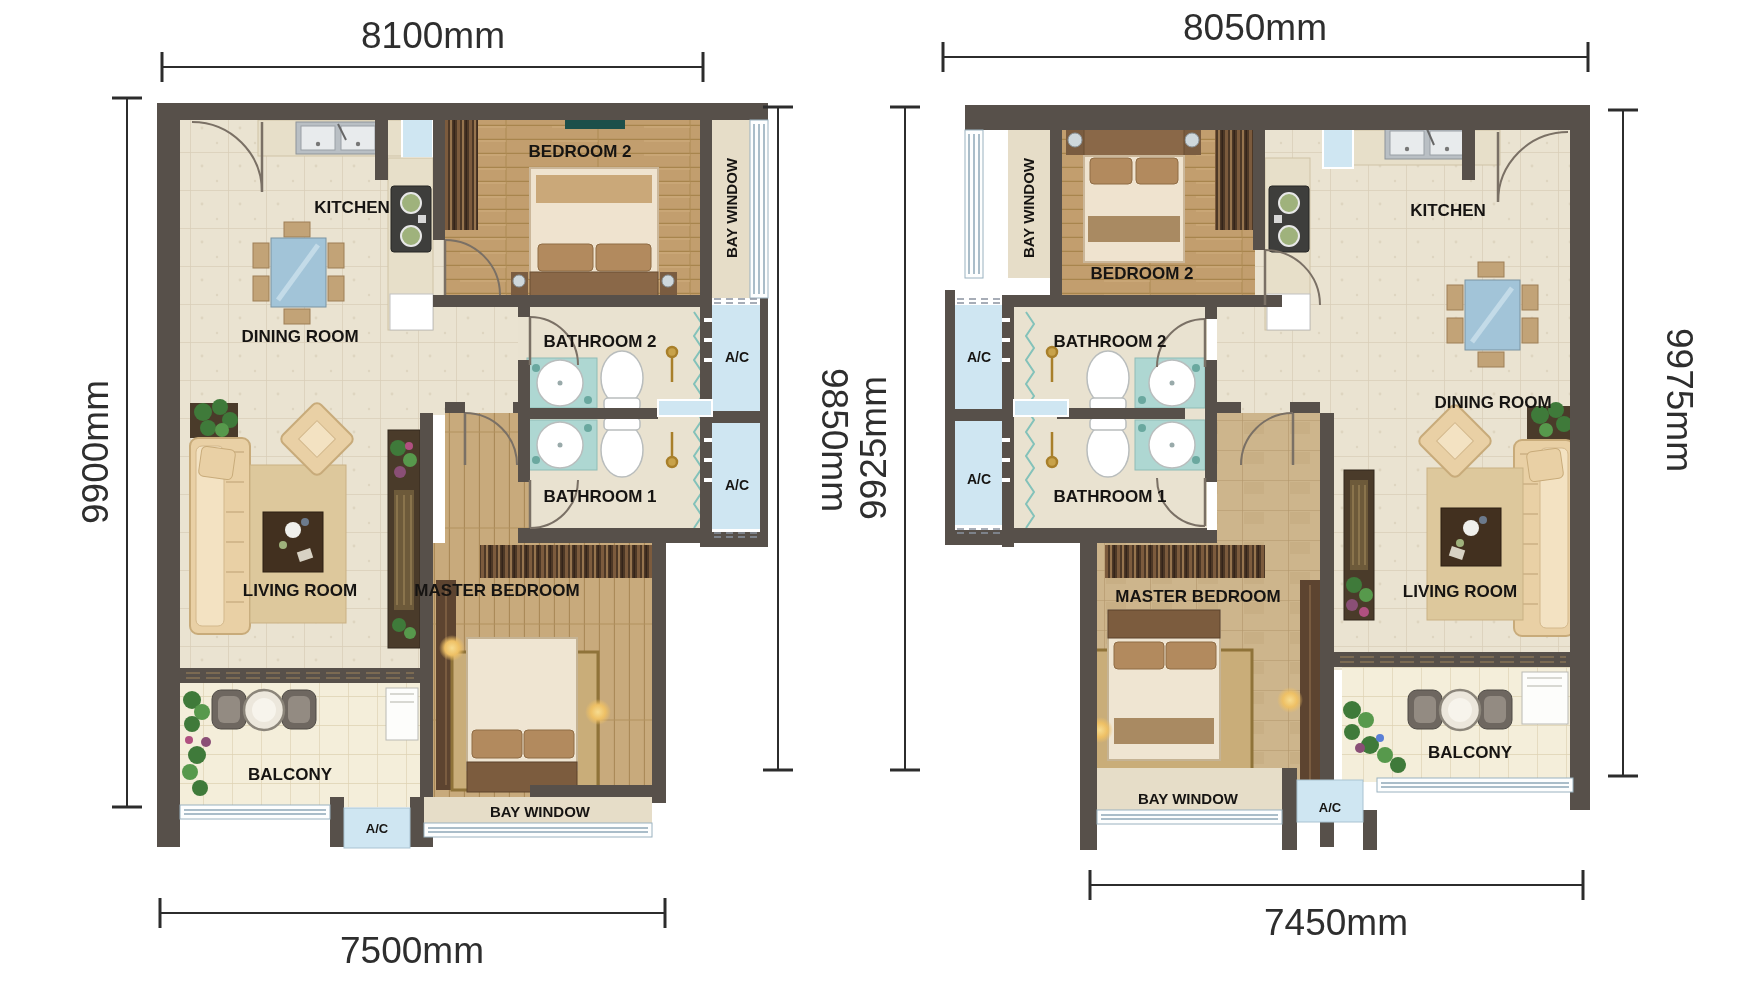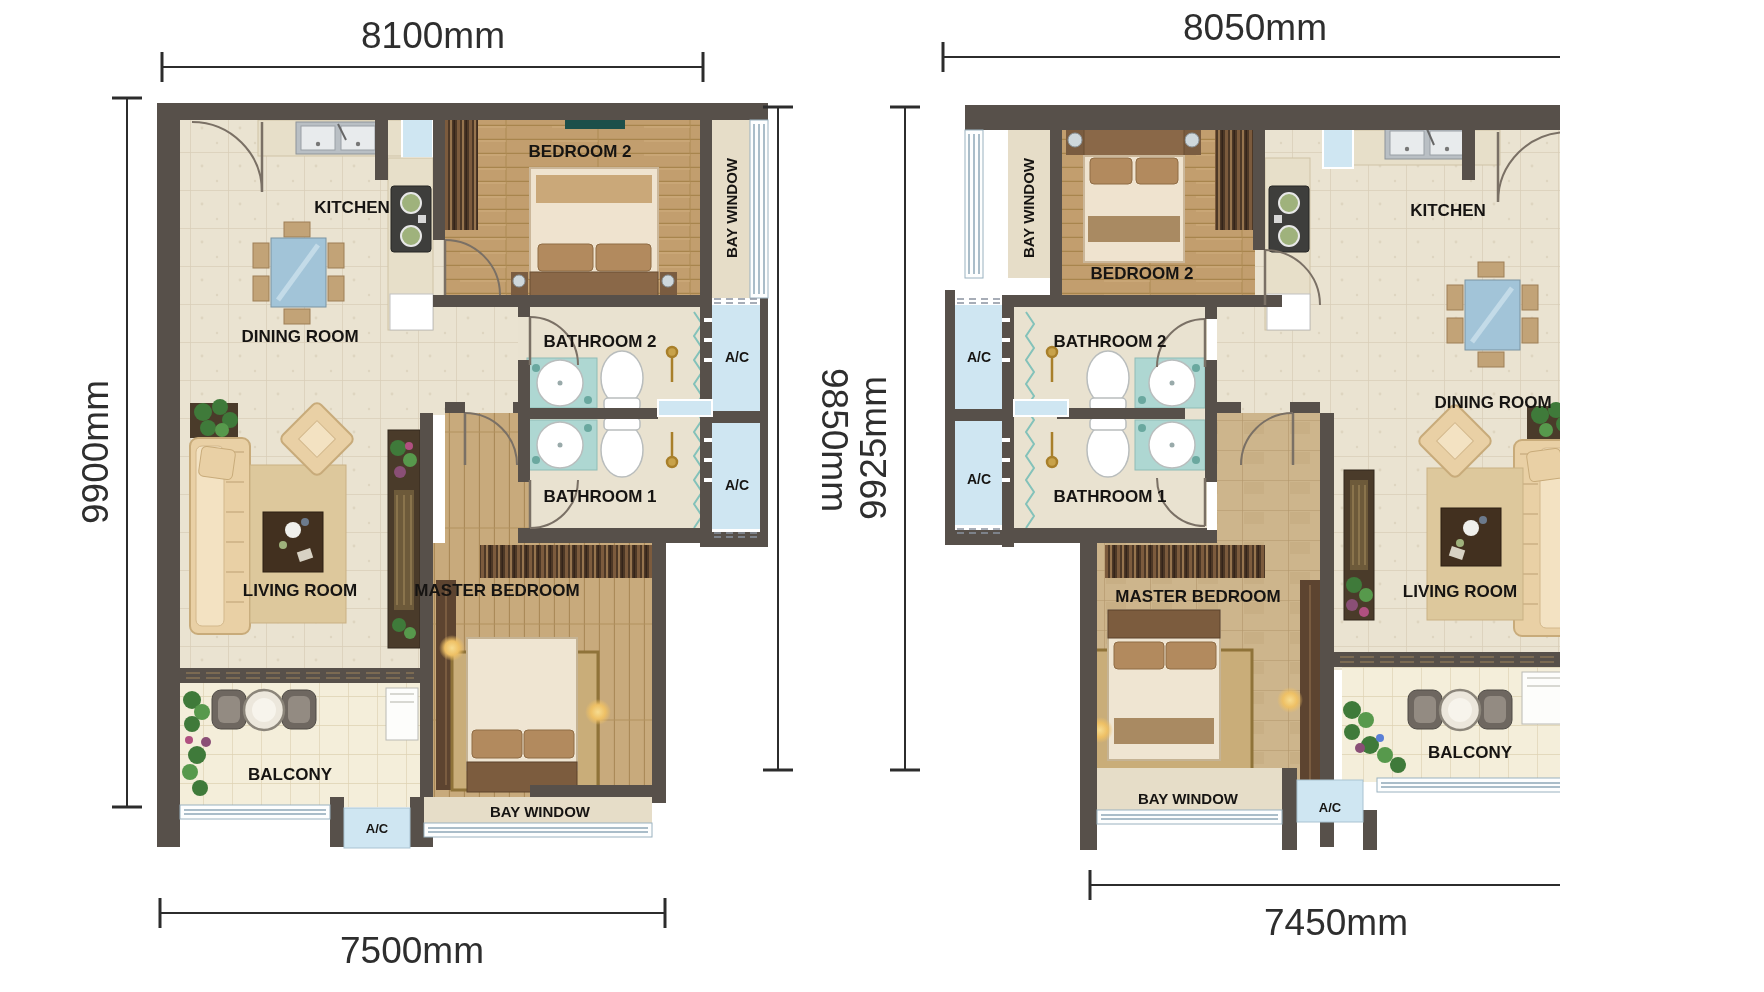--- a/index.html
+++ b/index.html
@@ -1,16 +1,16 @@
 <!DOCTYPE html>
 <html><head>
 <meta charset="utf-8">
 <style>
   html,body{margin:0;padding:0;background:#ffffff;}
-  #stage{width:1560px;height:992px;position:relative;background:#fff;overflow:hidden;text-align:right;}
+  #stage{width:1764px;height:992px;position:relative;background:#fff;overflow:hidden;text-align:right;}
   svg{display:block;}
   .wall{fill:#57504a;}
   .roomlabel{font-family:"Liberation Sans",sans-serif;font-weight:bold;font-size:17px;fill:#161412;letter-spacing:0px;}
   .small{font-size:14px;}
   .tiny{font-size:13px;}
   .baylabel{font-family:"Liberation Sans",sans-serif;font-weight:bold;font-size:15px;fill:#161412;}
   .dimtext{font-family:"Liberation Sans",sans-serif;font-size:37px;fill:#2e2e2e;}
   .dimline{stroke:#2c2c2c;stroke-width:2;}
   .tick{stroke:#2c2c2c;stroke-width:3;}
   .arc{stroke:#7a7065;stroke-width:2;fill:none;}

